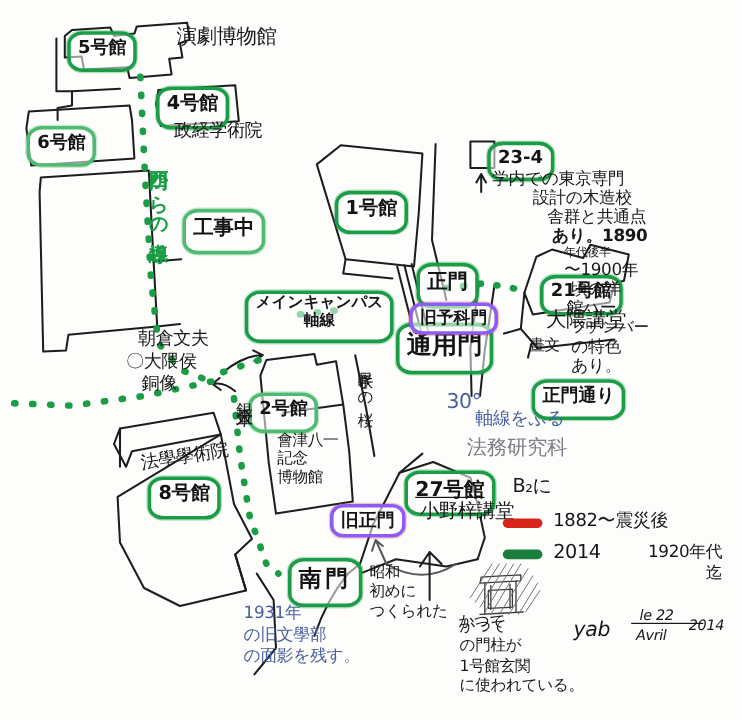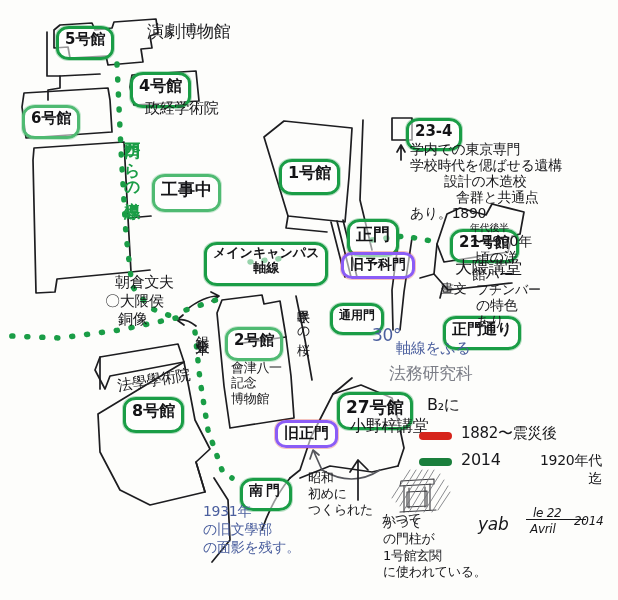--- a/index.html
+++ b/index.html
@@ -167,34 +167,34 @@
   <div class="gbox light" style="left:152px;top:174px;font-size:17px;">工事中</div>
 
   <div class="gbox" style="left:279px;top:159px;font-size:16px;">1号館</div>
 
   <div class="gbox" style="left:406px;top:118px;font-size:15px;">23-4</div>
 
   <div class="gbox" style="left:347px;top:219px;font-size:17px;">正門</div>
 
   <div class="gbox" style="left:450px;top:229px;font-size:15px;">21号館</div>
 
-  <div class="gbox" style="left:330px;top:303px;font-size:12px;">通用門</div>
+  <div class="gbox" style="left:330px;top:269px;font-size:21px;">通用門</div>
 
   <div class="gbox" style="left:443px;top:316px;font-size:15px;">正門通り</div>
 
   <div class="gbox" style="left:204px;top:242px;font-size:13px;text-align:center;line-height:1.12;white-space:pre;">メインキャンパス
 軸線</div>
 
-  <div class="gbox light" style="left:225px;top:327px;font-size:15px;">2号館</div>
+  <div class="gbox light" style="left:207px;top:327px;font-size:15px;">2号館</div>
 
   <div class="gbox" style="left:123px;top:397px;font-size:16px;">8号館</div>
 
-  <div class="gbox" style="left:337px;top:392px;font-size:17px;">27号館</div>
-
-  <div class="gbox" style="left:240px;top:478px;font-size:14px;letter-spacing:3px;">南門</div>
+  <div class="gbox" style="left:337px;top:392px;font-size:17px;text-decoration:underline;">27号館</div>
+
+  <div class="gbox" style="left:240px;top:465px;font-size:19px;letter-spacing:3px;">南門</div>
 
   <div class="rbox" style="left:341px;top:252px;font-size:14px;">旧予科門</div>
 
   <div class="rbox" style="left:275px;top:420px;font-size:15px;">旧正門</div>
 
   <div class="lbl ink" style="left:113px;top:22px;font-size:17px;padding-left:34px;">演劇博物館</div>
 
   <div class="lbl ink" style="left:145px;top:100px;font-size:15px;">政経学術院</div>
 
   <div class="lbl ink" style="left:115px;top:274px;font-size:15px;">朝倉文夫</div>
@@ -227,24 +227,23 @@
 に使われている。</div>
 
   <div class="lbl vert" style="left:124px;top:130px;font-size:16px;color:#1a9d46;font-weight:600;letter-spacing:1px;">西門からの導線</div>
 
   <div class="lbl vert" style="left:195px;top:325px;font-size:14px;letter-spacing:2px;">銀杏並木</div>
 
   <div class="lbl vert" style="left:296px;top:300px;font-size:13px;letter-spacing:1px;">早咲きの桜</div>
 
   <div style="position:absolute;left:410px;top:142px;width:205px;">
     <div class="lbl ink" style="position:static;font-size:14px;">学内での東京専門</div>
-    <div class="lbl ink" style="position:static;font-size:14px;margin-top:1px;">学校時代を偲ばせる遺構</div>
     <div class="lbl ink" style="position:static;font-size:14px;margin-top:1px;margin-left:34px;">設計の木造校</div>
     <div class="lbl ink" style="position:static;font-size:14px;margin-top:1px;margin-left:46px;">舎群と共通点</div>
-    <div class="lbl ink" style="position:static;font-size:14px;margin-top:1px;">あり。1890</div>
+    <div class="lbl ink" style="position:static;font-size:14px;margin-top:1px;margin-left:50px;font-weight:bold;">あり。1890</div>
     <div class="lbl ink" style="position:static;font-size:10px;margin-top:1px;margin-left:60px;">年代後半</div>
     <div class="lbl ink" style="position:static;font-size:14px;margin-top:1px;margin-left:60px;">〜1900年</div>
     <div class="lbl ink" style="position:static;font-size:14px;margin-top:1px;margin-left:66px;">頃の洋</div>
     <div class="lbl ink" style="position:static;font-size:14px;margin-top:1px;margin-left:62px;">館ハー</div>
     <div class="lbl ink" style="position:static;font-size:13px;margin-top:1px;margin-left:66px;">フチンバー</div>
     <div class="lbl ink" style="position:static;font-size:14px;margin-top:1px;margin-left:66px;">の特色</div>
     <div class="lbl ink" style="position:static;font-size:14px;margin-top:1px;margin-left:66px;">あり。</div>
   </div>
 
   <div class="lbl blue" style="left:372px;top:326px;font-size:17px;">30°</div>

